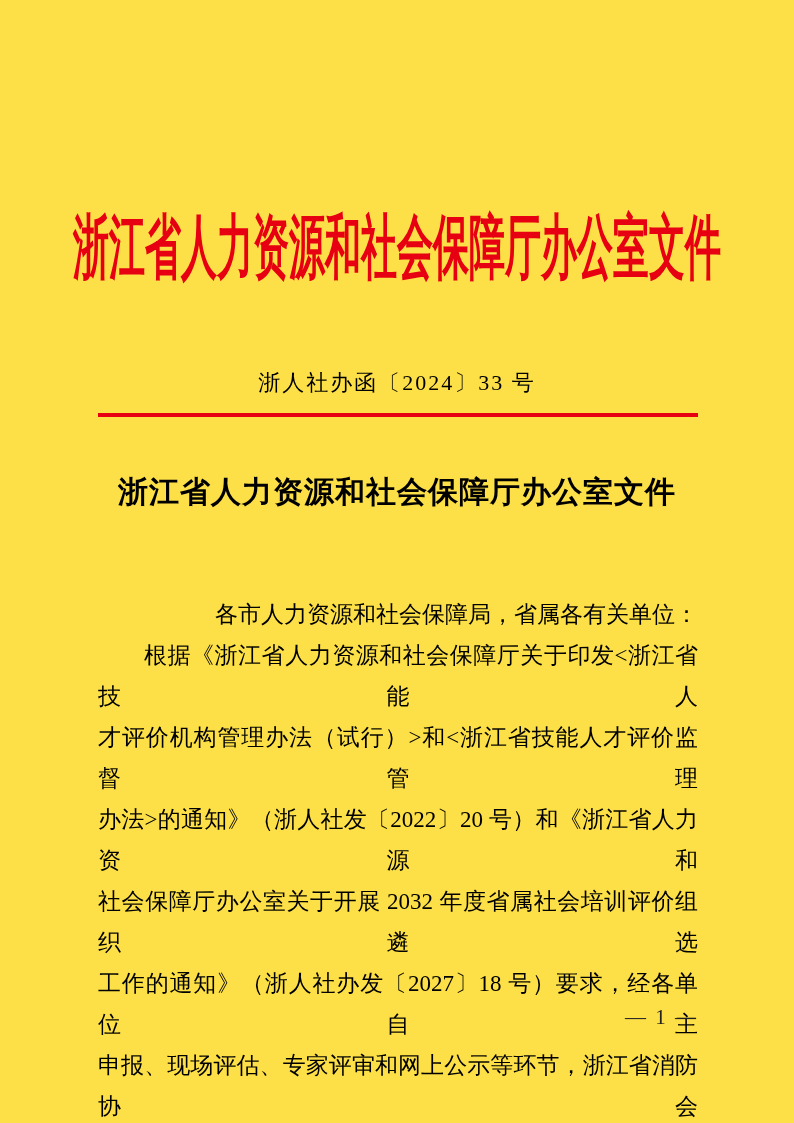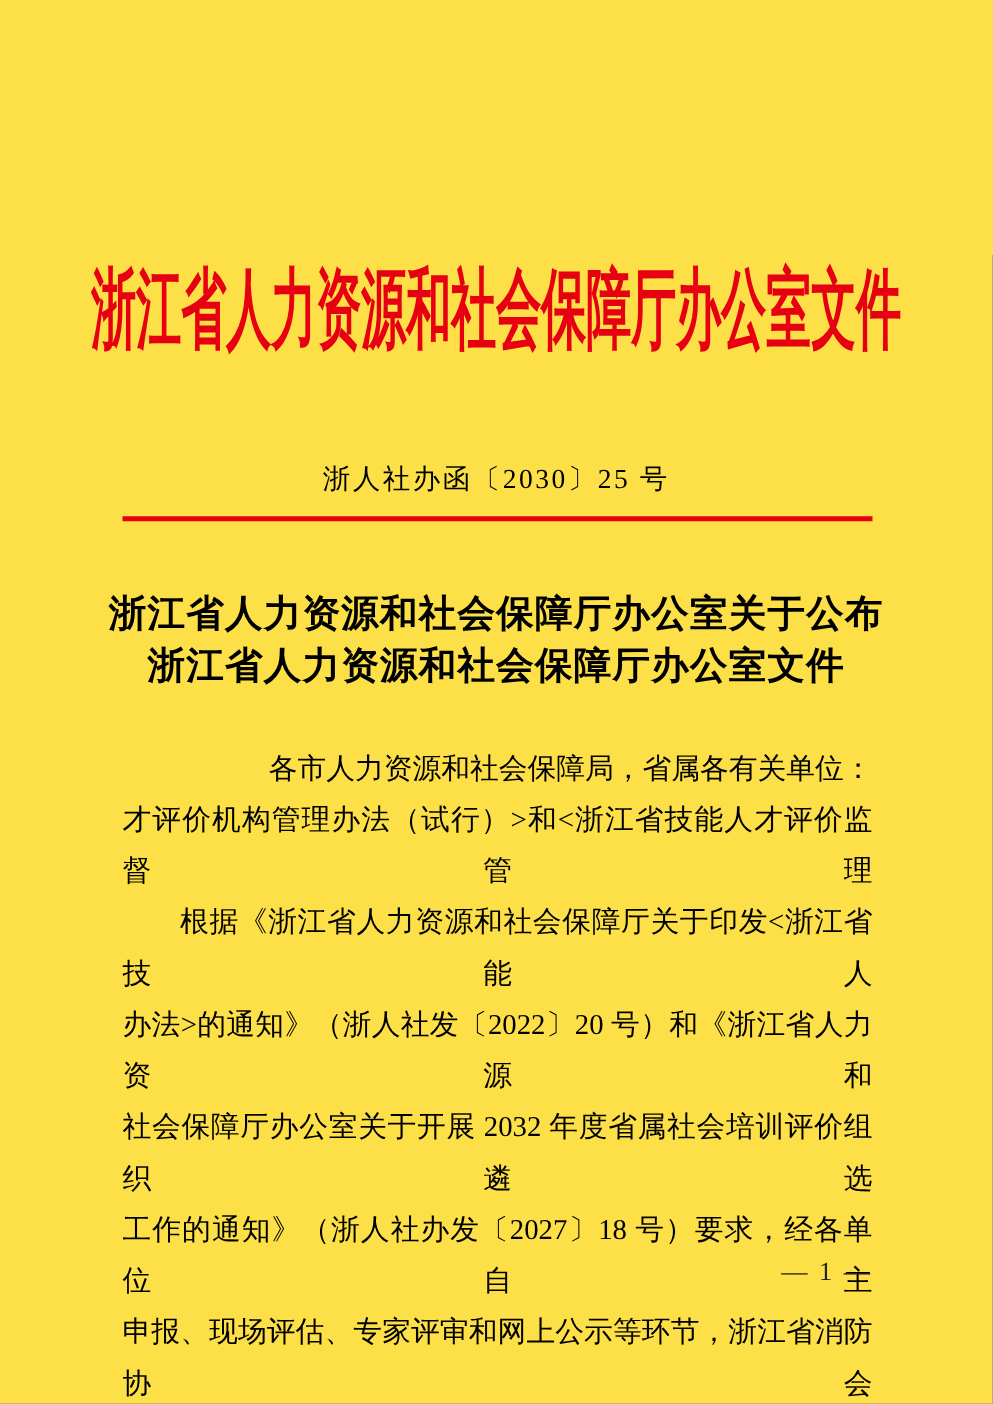--- a/index.html
+++ b/index.html
@@ -86,33 +86,32 @@
     letter-spacing: 2px;
   }
 </style>
 </head>
 <body>
 
 <div class="page">
 
   <div class="header-title">浙江省人力资源和社会保障厅办公室文件</div>
 
-  <div class="doc-number">浙人社办函〔2030〕25 号</div>
+  <div class="doc-number">浙人社办函〔2024〕33 号</div>
 
   <div class="red-divider"></div>
 
   <div class="notice-title">
-    <div>浙江省人力资源和社会保障厅办公室关于公布</div>
     <div>浙江省人力资源和社会保障厅办公室文件</div>
   </div>
 
   <div class="body-block">
     <div class="salutation">各市人力资源和社会保障局，省属各有关单位：</div>
+    <div class="body-line first">根据《浙江省人力资源和社会保障厅关于印发&lt;浙江省技能人</div>
     <div class="body-line">才评价机构管理办法（试行）&gt;和&lt;浙江省技能人才评价监督管理</div>
-    <div class="body-line first">根据《浙江省人力资源和社会保障厅关于印发&lt;浙江省技能人</div>
     <div class="body-line">办法&gt;的通知》（浙人社发〔2022〕20 号）和《浙江省人力资源和</div>
     <div class="body-line">社会保障厅办公室关于开展 2032 年度省属社会培训评价组织遴选</div>
     <div class="body-line">工作的通知》（浙人社办发〔2027〕18 号）要求，经各单位自主</div>
     <div class="body-line">申报、现场评估、专家评审和网上公示等环节，浙江省消防协会</div>
 
   </div>
 
   <div class="page-number">— 1 —</div>
 
 </div>

